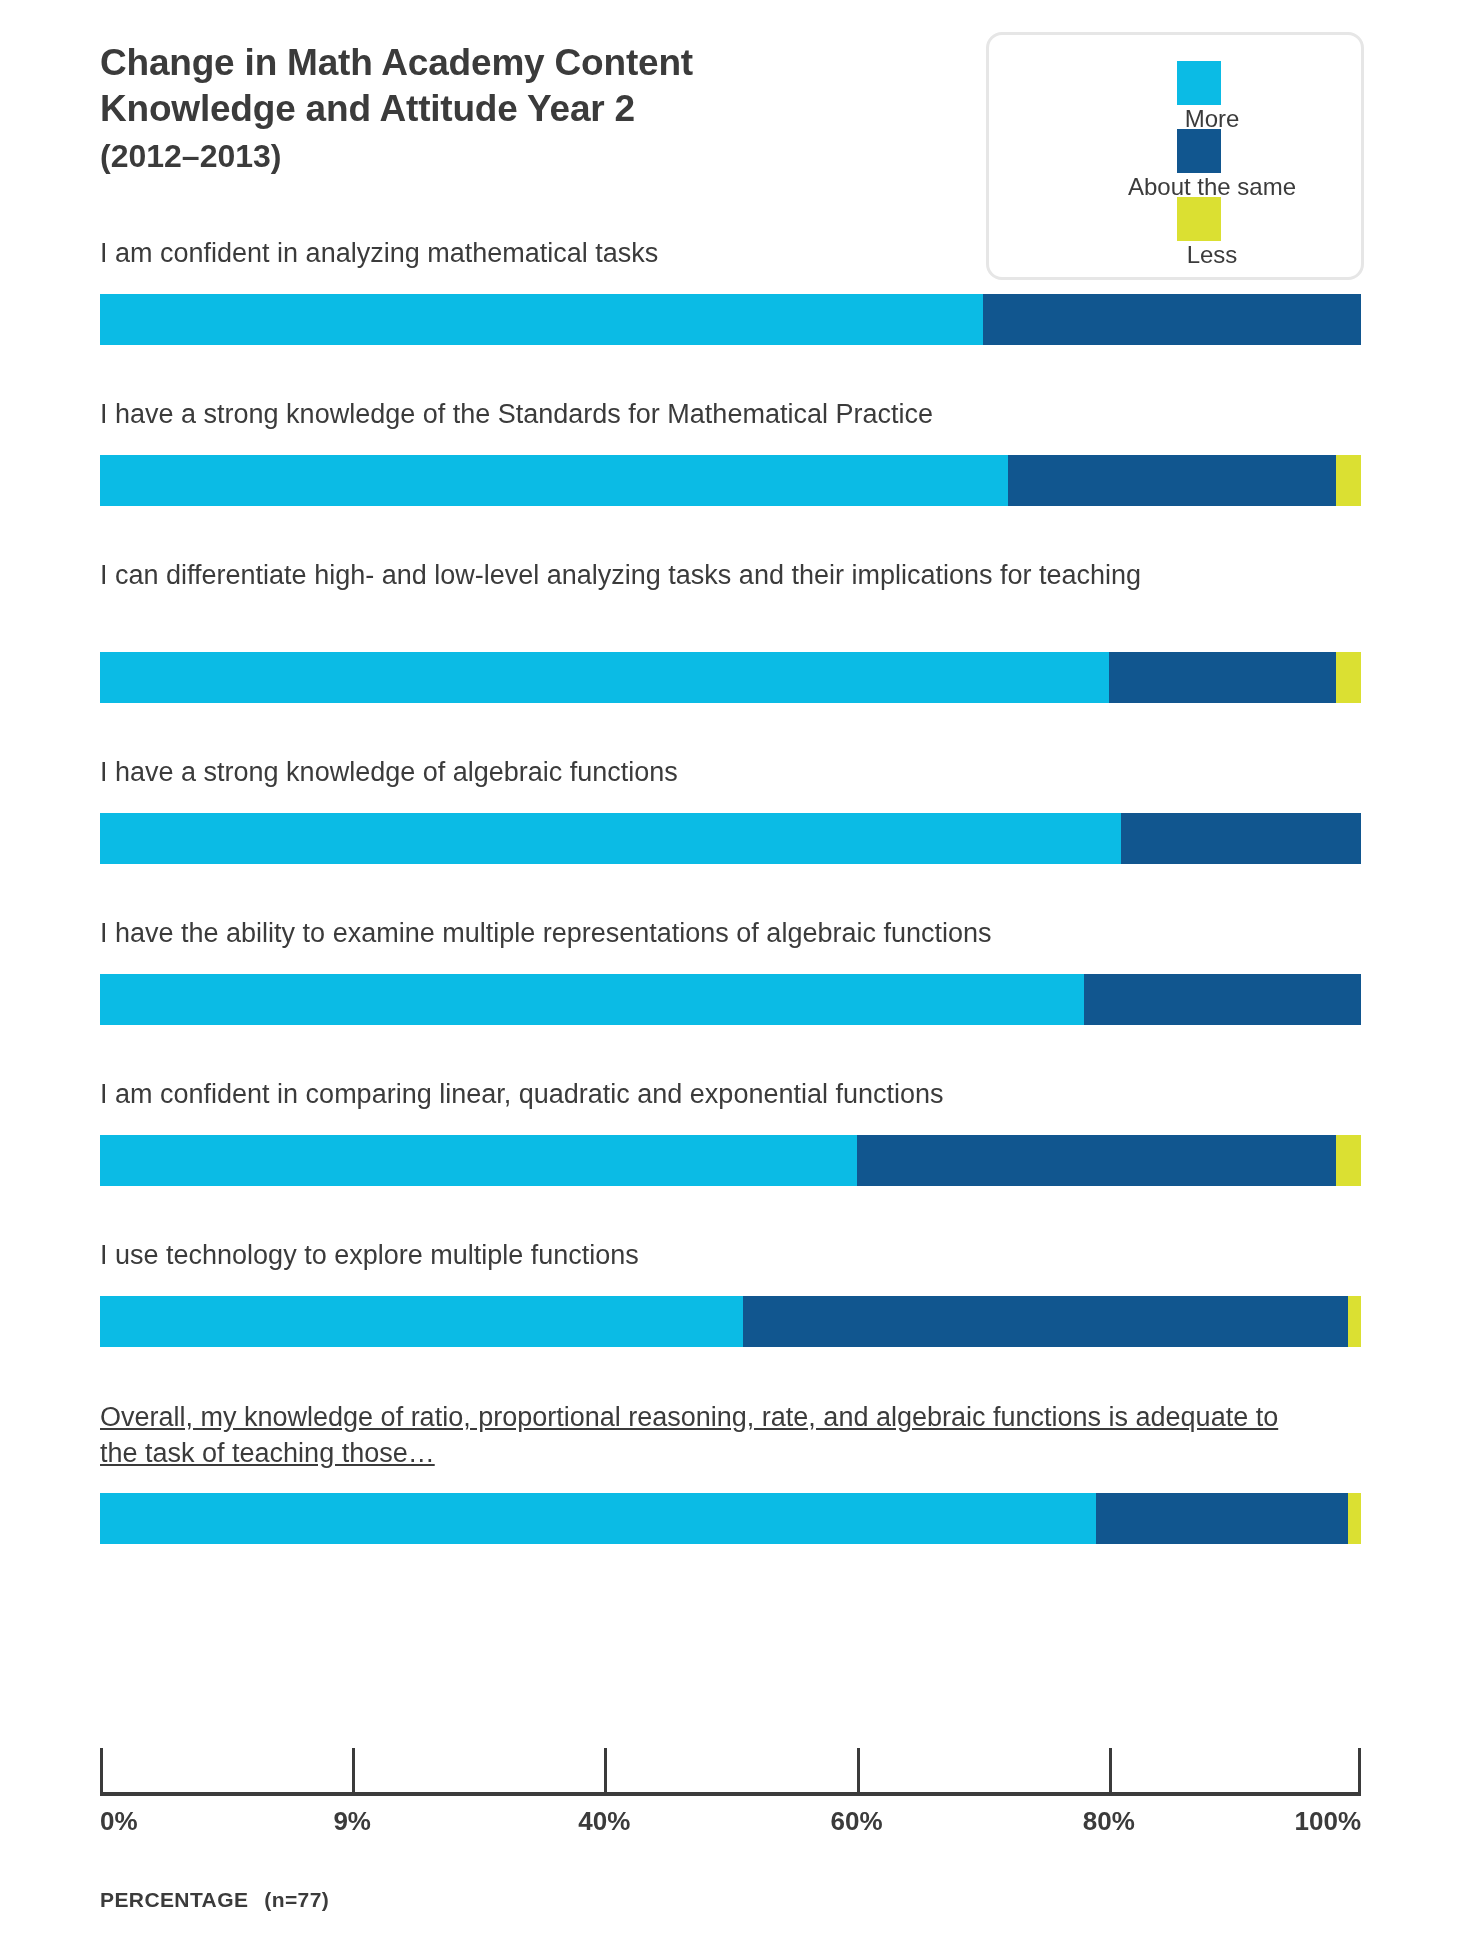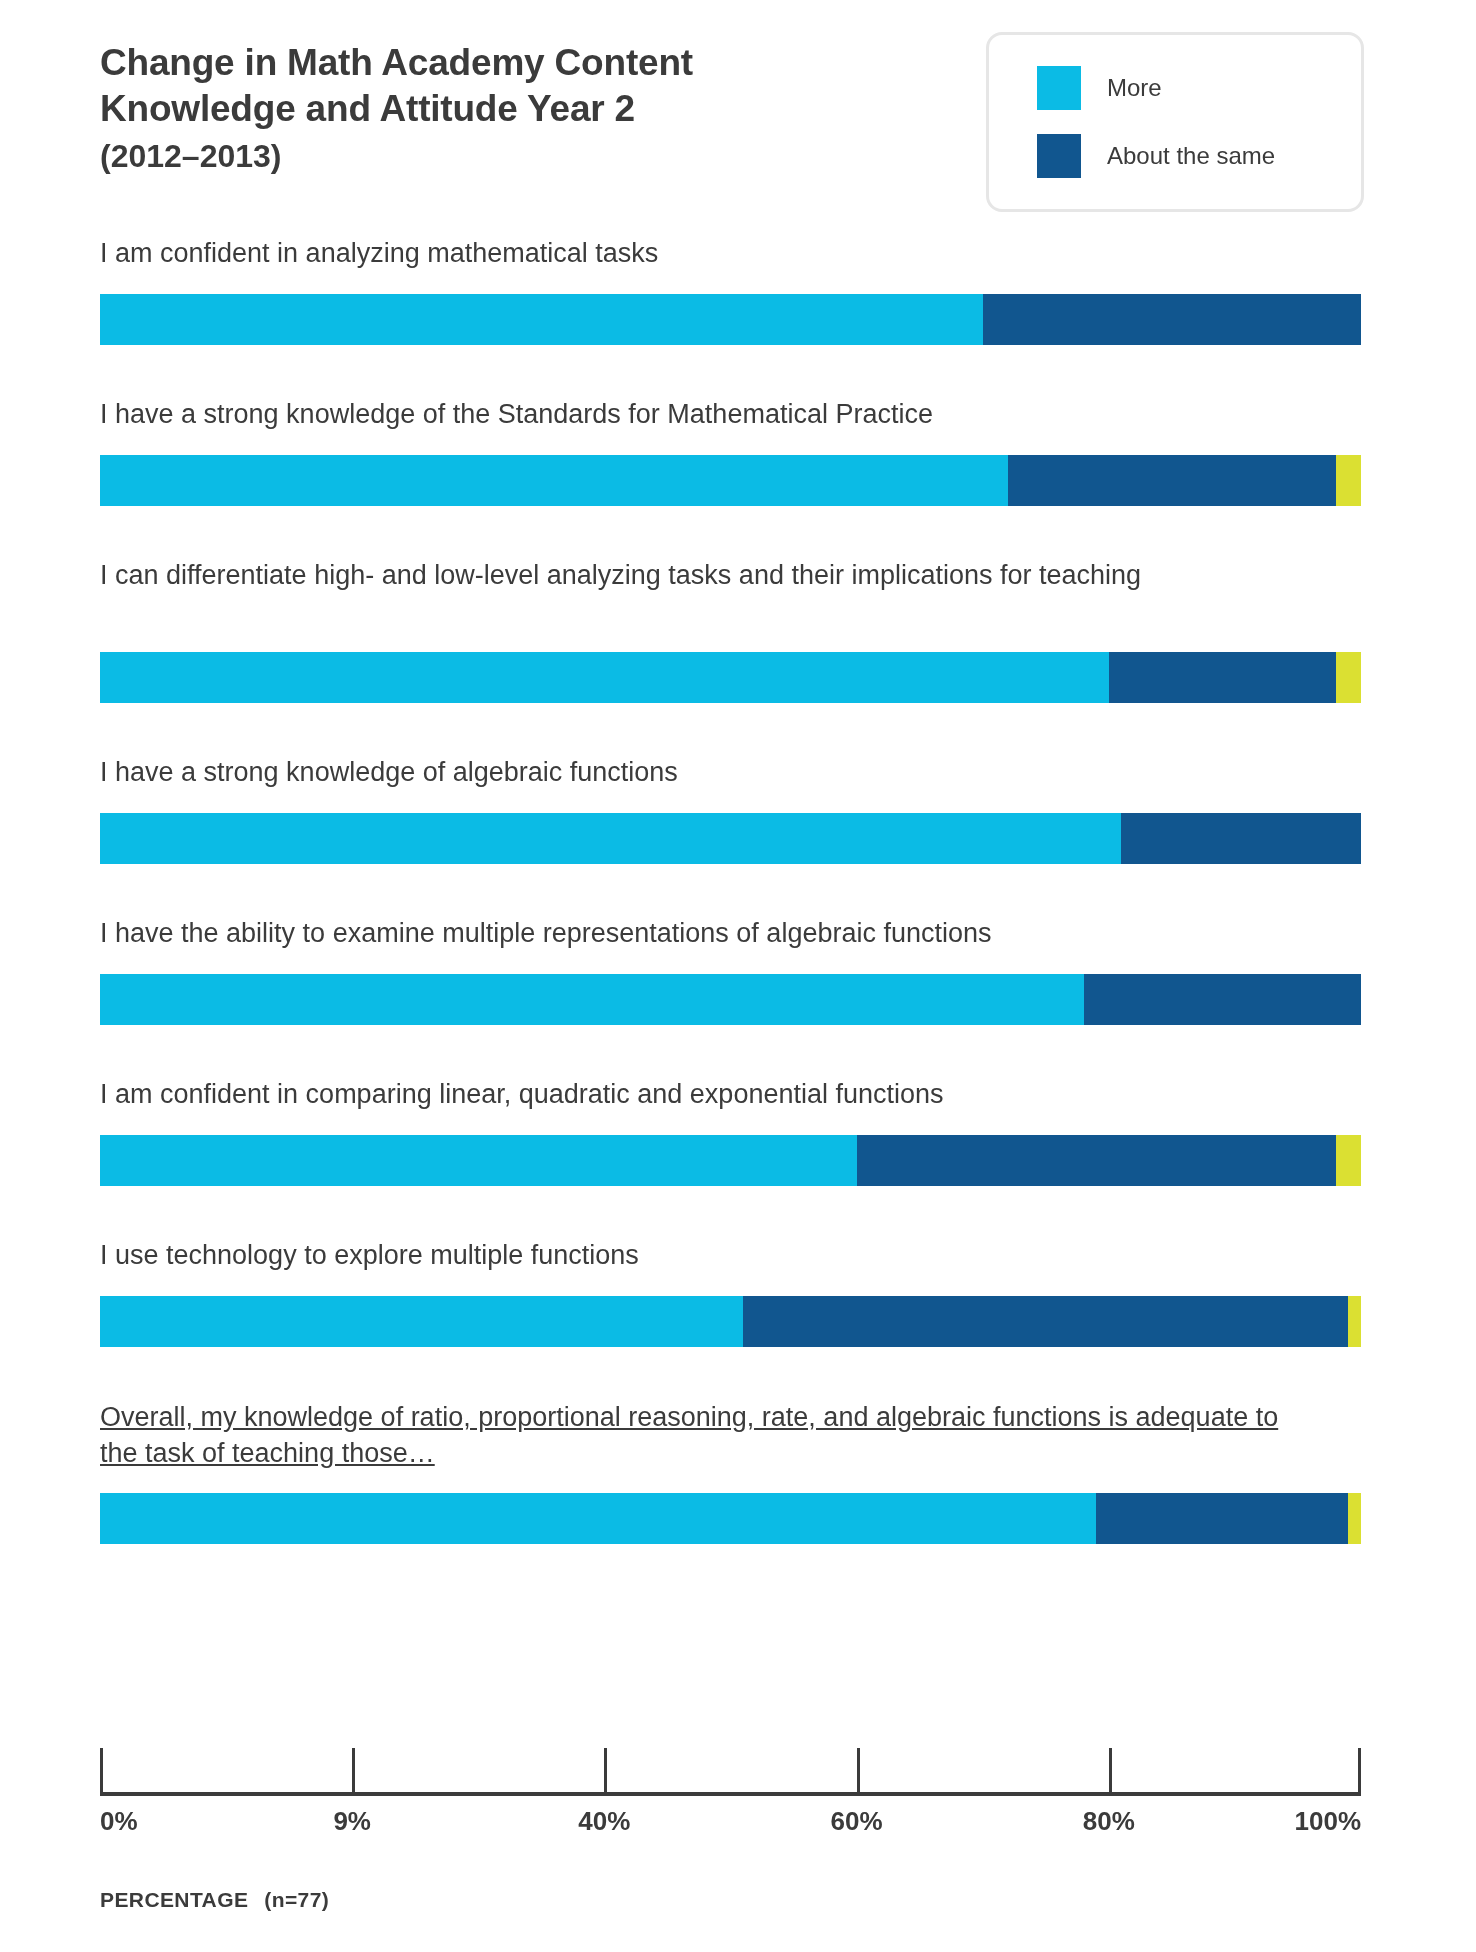--- a/index.html
+++ b/index.html
@@ -54,20 +54,21 @@
     width: 378px;
     padding: 26px 0 26px 48px;
     border: 3px solid #e6e6e6;
     border-radius: 16px;
     background: #fff;
   }
   .legend-row {
     display: flex;
     align-items: center;
     height: 54px;
+    flex-direction: column;
   }
   .legend-row + .legend-row { margin-top: 14px; }
   .legend-swatch {
     width: 44px;
     height: 44px;
     flex: 0 0 44px;
   }
   .legend-label {
     margin-left: 26px;
     font-size: 24px;
@@ -152,20 +153,24 @@
   </div>
 
   <div class="legend" id="legend">
       <div class="legend-row">
         <span class="legend-swatch" style="background: rgb(11, 187, 229);"></span>
         <span class="legend-label">More</span>
       </div>
       <div class="legend-row">
         <span class="legend-swatch" style="background: rgb(17, 86, 143);"></span>
         <span class="legend-label">About the same</span>
+      </div>
+      <div class="legend-row">
+        <span class="legend-swatch" style="background: rgb(219, 224, 50);"></span>
+        <span class="legend-label">Less</span>
       </div>
     </div>
 
   <div class="chart" id="chart-rows">
       <div class="row" style="height: 161px;">
         <div class="row-label" style="top: 0px;">I am confident in analyzing mathematical tasks</div>
         <div class="bar-track" style="top: 58px;">
           <div class="seg" style="width: 70%; background: rgb(11, 187, 229);"></div>
           <div class="seg" style="width: 30%; background: rgb(17, 86, 143);"></div>
         </div>

